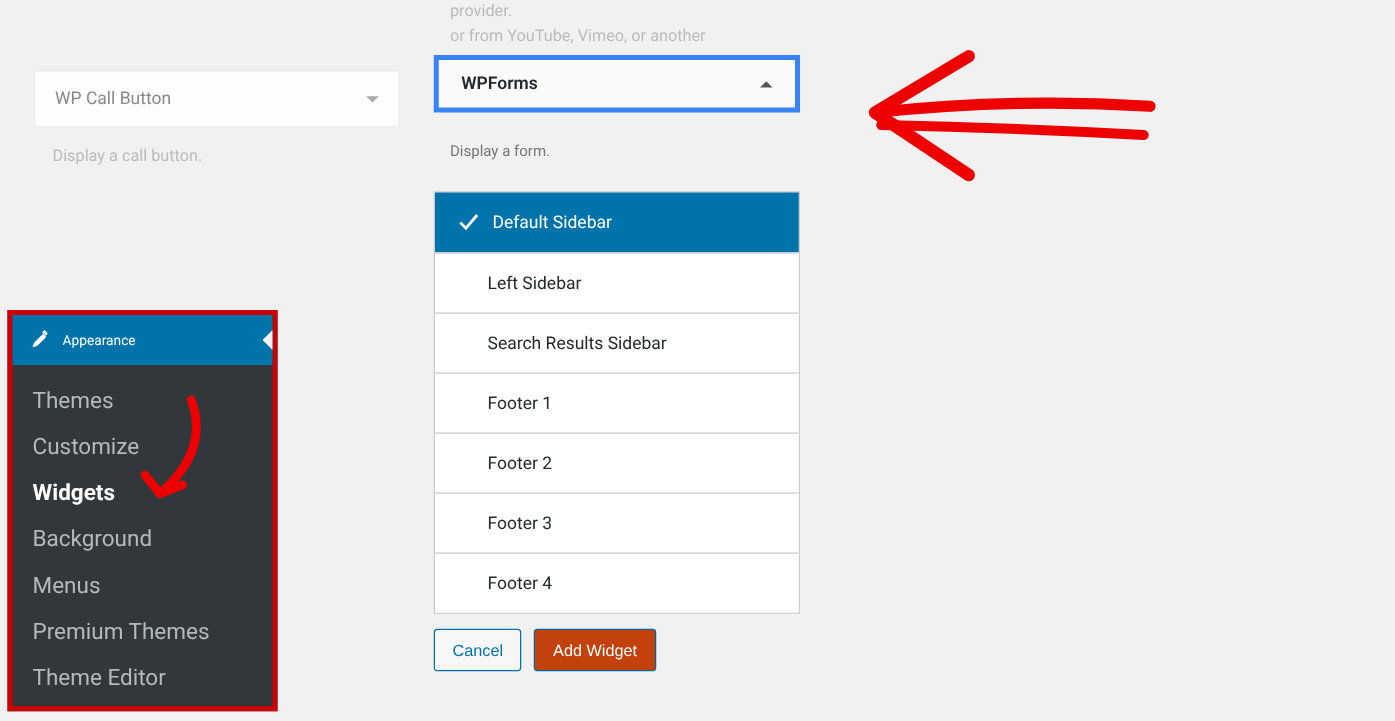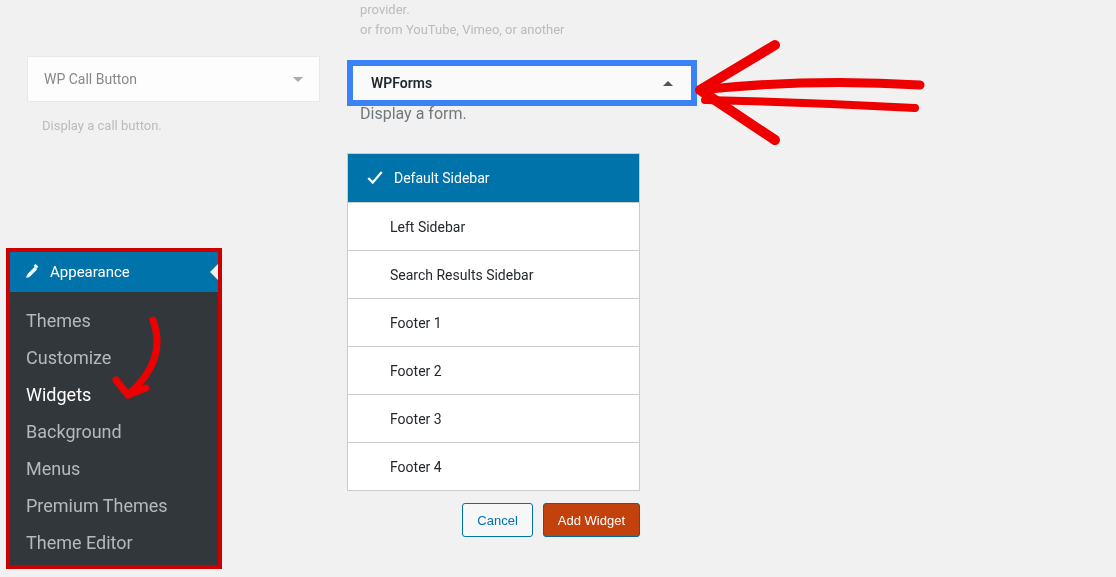--- a/index.html
+++ b/index.html
@@ -41,44 +41,44 @@
     }
     .wp-call-desc {
       position: absolute;
       top: 118px;
       left: 42px;
       color: #bbb;
       font-size: 13px;
     }
     .wpforms-widget {
       position: absolute;
-      top: 60px;
+      top: 44px;
       left: 347px;
-      width: 350px;
+      width: 293px;
       height: 46px;
       background: #fafafa;
-      border: 6px solid #3b82f6;
+      border: 4px solid #3b82f6;
       display: flex;
       align-items: center;
       justify-content: space-between;
       padding: 0 18px;
     }
     .wpforms-widget .title {
       font-weight: 600;
       color: #23282d;
       font-size: 14px;
     }
     .triangle-up { width:0;height:0;border-left:5px solid transparent;border-right:5px solid transparent;border-bottom:5px solid #555; }
     .triangle-down-faded { width:0;height:0;border-left:5px solid transparent;border-right:5px solid transparent;border-top:5px solid #aaa; }
     .wpforms-desc {
       position: absolute;
-      top: 104px;
+      top: 114px;
       left: 360px;
       color: #72777c;
-      font-size: 16px;
+      font-size: 12px;
     }
     .area-list {
       position: absolute;
       top: 153px;
       left: 347px;
       width: 293px;
       border: 1px solid #ccc;
     }
     .area-item {
       height: 48px;
@@ -100,21 +100,21 @@
       width: 18px;
       height: 18px;
       margin-right: 10px;
     }
     .actions {
       position: absolute;
       top: 503px;
       left: 347px;
       width: 293px;
       display: flex;
-      justify-content: flex-end;
+      justify-content: flex-start;
       gap: 10px;
     }
     .btn {
       height: 34px;
       padding: 0 14px;
       font-size: 13px;
       border-radius: 3px;
       cursor: pointer;
       display: flex;
       align-items: center;
@@ -138,42 +138,42 @@
       border: 4px solid #c00;
       background: #32373c;
     }
     .sidemenu-header {
       background: #0073aa;
       height: 40px;
       display: flex;
       align-items: center;
       padding-left: 12px;
       color: #fff;
-      font-size: 15px;
+      font-size: 11px;
       position: relative;
     }
     .sidemenu-header .pointer {
       position: absolute;
       right: 0;
       width: 0; height: 0;
       border-top: 8px solid transparent;
       border-bottom: 8px solid transparent;
       border-right: 8px solid #f1f1f1;
     }
     .brush-icon { width: 20px; height: 20px; margin-right: 8px; }
     .sidemenu-items { padding: 10px 0; }
     .sidemenu-item {
       padding: 8px 16px;
       color: #b4b9be;
       font-size: 18px;
       cursor: pointer;
     }
     .sidemenu-item.active {
       color: #fff;
-      font-weight: 400;
+      font-weight: 700;
     }
     .red-arrow-sidebar {
       position: absolute;
       top: 310px;
       left: 98px;
       pointer-events: none;
     }
     .red-arrow-main {
       position: absolute;
       top: 30px;

